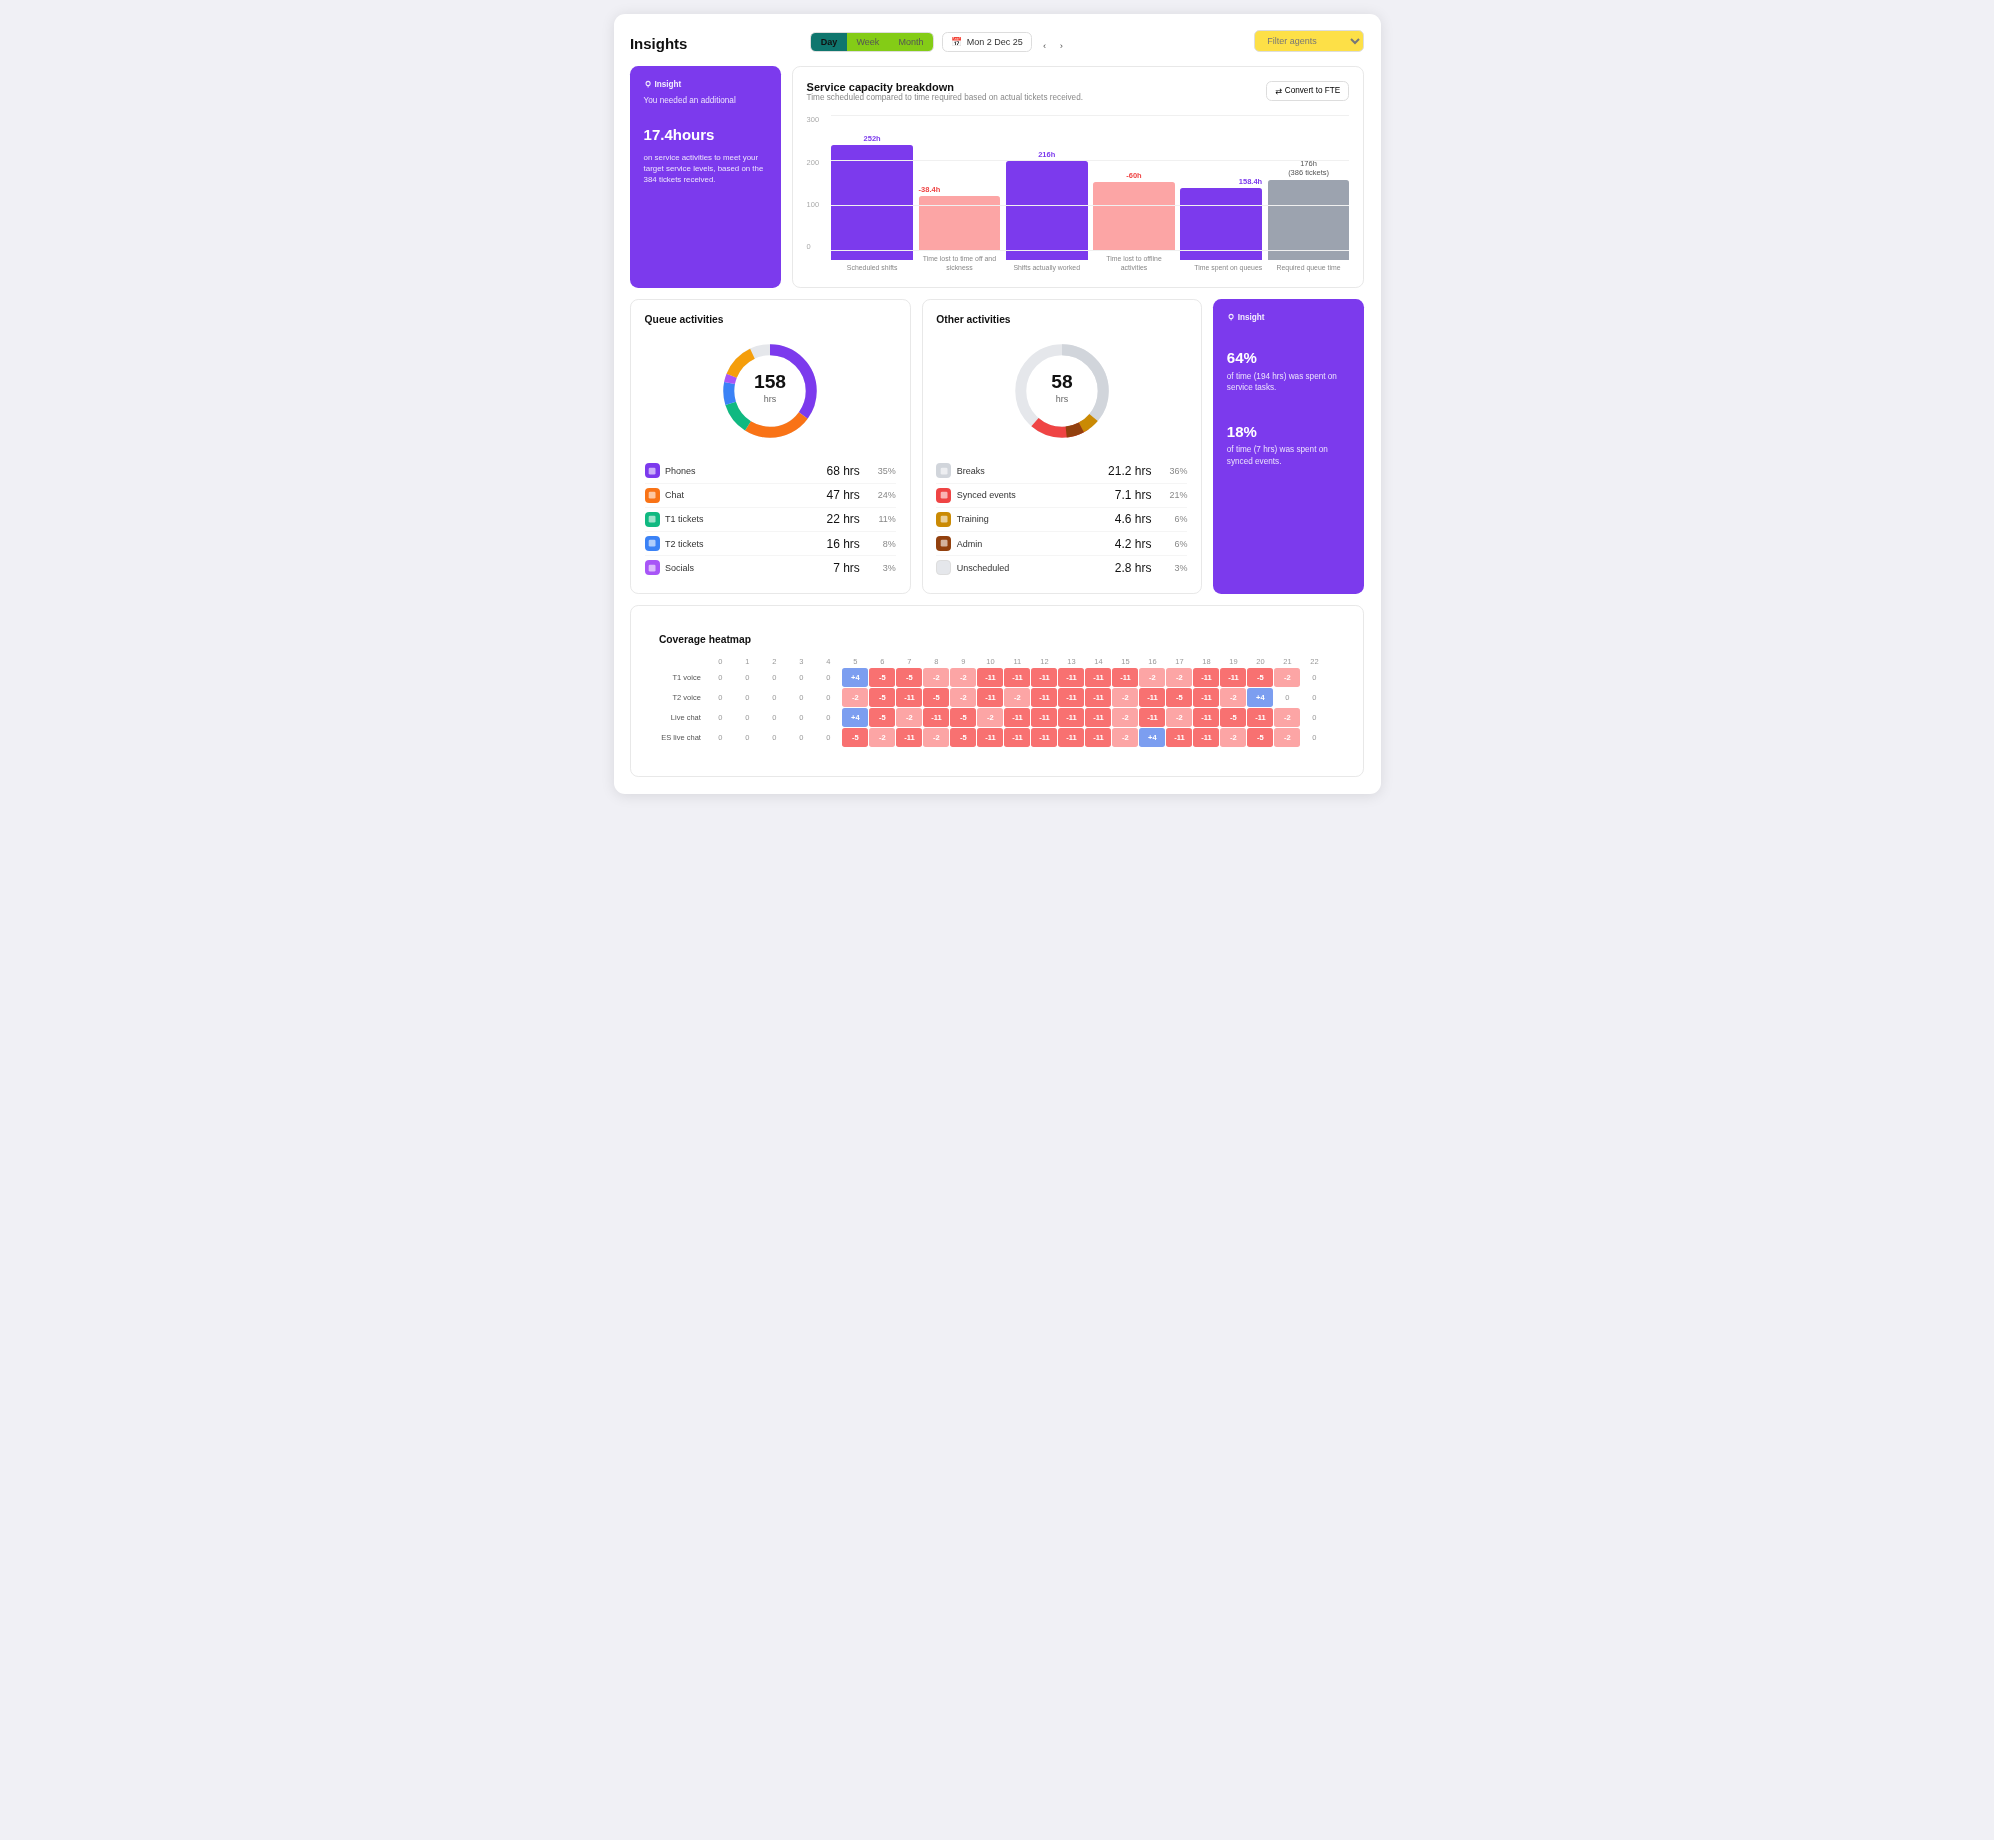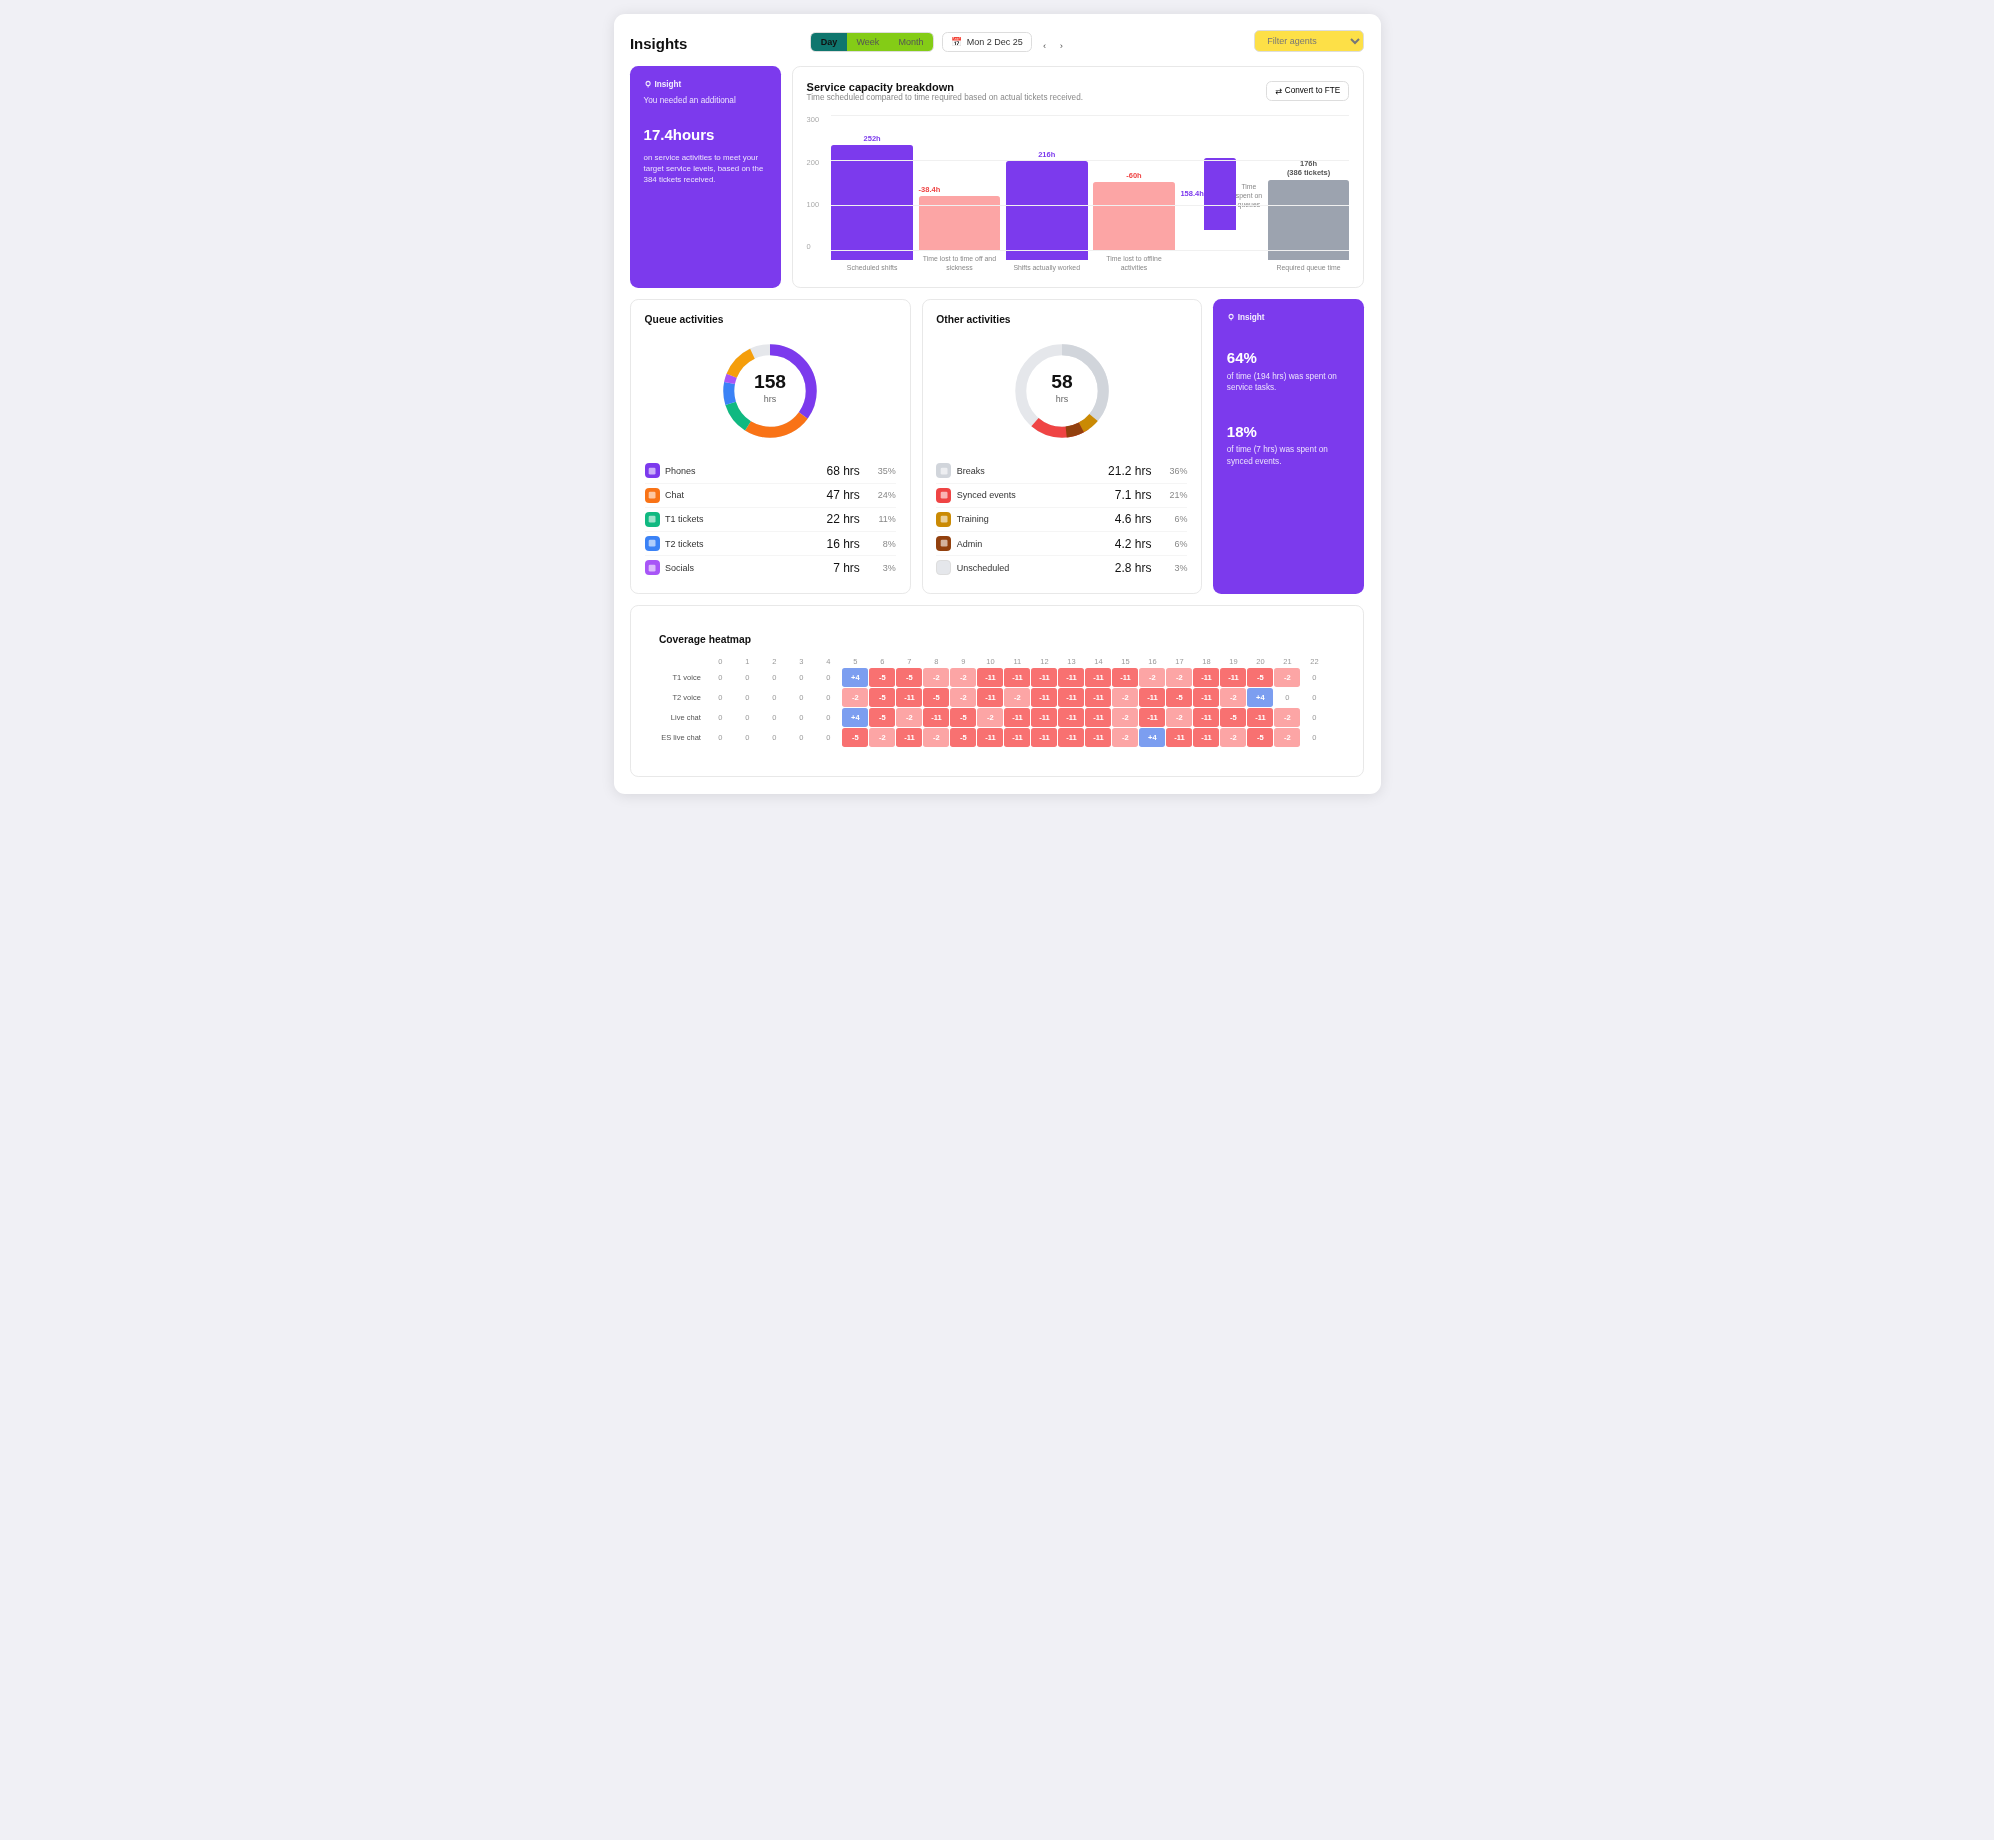--- a/index.html
+++ b/index.html
@@ -154,28 +154,28 @@
               <div style="background:#7c3aed;border-radius:2.7px 2.7px 0 0;width:100%;height:99px;"></div>
               <div style="font-size:6.9px;color:#888;text-align:center;margin-top:4.1px;line-height:1.3;">Shifts actually worked</div>
             </div>
 
             <div style="flex:1;display:flex;flex-direction:column;align-items:center;height:100%;justify-content:flex-end;">
               <div style="font-size:7.5px;font-weight:600;color:#ef4444;margin-bottom:2.1px;">-60h</div>
               <div style="background:#fca5a5;border-radius:2.7px 2.7px 0 0;width:100%;height:69px;"></div>
               <div style="font-size:6.9px;color:#888;text-align:center;margin-top:4.1px;line-height:1.3;">Time lost to offline activities</div>
             </div>
 
-            <div style="flex:1;display:flex;flex-direction:row;align-items:center;height:100%;justify-content:flex-end;">
+            <div style="flex:1;display:flex;flex-direction:column;align-items:flex-end;height:100%;justify-content:flex-end;">
               <div style="font-size:7.5px;font-weight:600;color:#7c3aed;margin-bottom:2.1px;">158.4h</div>
               <div style="background:#7c3aed;border-radius:2.7px 2.7px 0 0;width:100%;height:72px;"></div>
               <div style="font-size:6.9px;color:#888;text-align:center;margin-top:4.1px;line-height:1.3;">Time spent on queues</div>
             </div>
 
             <div style="flex:1;display:flex;flex-direction:column;align-items:center;height:100%;justify-content:flex-end;">
-              <div style="font-size:7.5px;font-weight:700;color:#555;margin-bottom:2.1px;text-align:center;line-height:1.3;">176h<br>(386 tickets)</div>
+              <div style="font-size:7.5px;font-weight:400;color:#555;margin-bottom:2.1px;text-align:center;line-height:1.3;">176h<br>(386 tickets)</div>
               <div style="background:#9ca3af;border-radius:2.7px 2.7px 0 0;width:100%;height:80px;"></div>
               <div style="font-size:6.9px;color:#888;text-align:center;margin-top:4.1px;line-height:1.3;">Required queue time</div>
             </div>
 
           </div>
         </div>
       </div>
     </div>
   </div>
 

